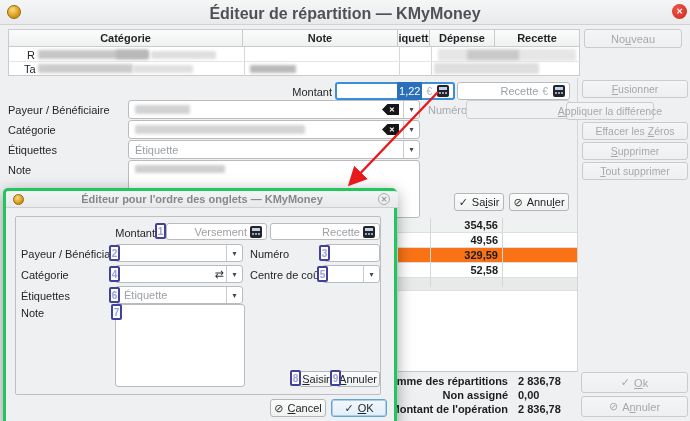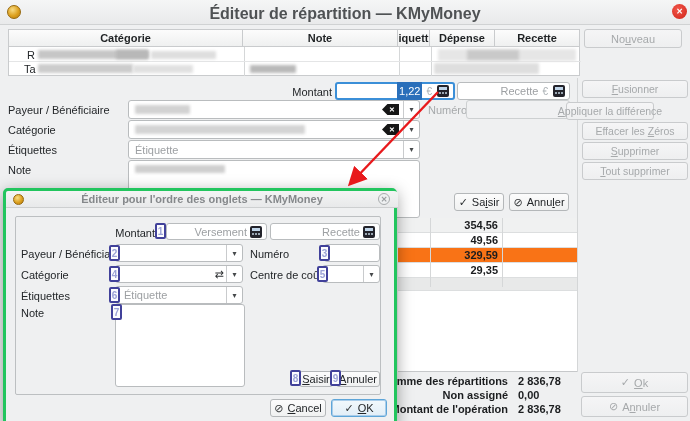--- a/index.html
+++ b/index.html
@@ -185,21 +185,21 @@
     <div class="reg-row" style="position:relative;height:14px;background:#f0f1f1;padding-left:34px;">
         <span class="reg-val">354,56</span>
       </div>
     <div class="reg-row" style="position:relative;height:14px;background:#fff;">
         <span class="reg-val">49,56</span>
       </div>
     <div class="reg-row" style="position:relative;height:14px;background:#f97316;">
         <span class="reg-val">329,59</span>
       </div>
     <div class="reg-row" style="position:relative;height:14px;background:#fff;">
-        <span class="reg-val">29,35</span>
+        <span class="reg-val">52,58</span>
       </div>
     <div class="reg-row" style="position:relative;height:12px;background:#e8e9e9;"></div>
     <div class="abs vline" style="left:32px;top:0;height:69px;"></div>
     <div class="abs vline" style="left:104px;top:0;height:69px;"></div>
   </div>
 
   <div class="abs" style="left:340px;top:374px;width:228px;">
     <div class="sum-row" style="height:14px;">
       <span>Somme des répartitions</span>
         <span class="sum-val">2 836,78</span>

